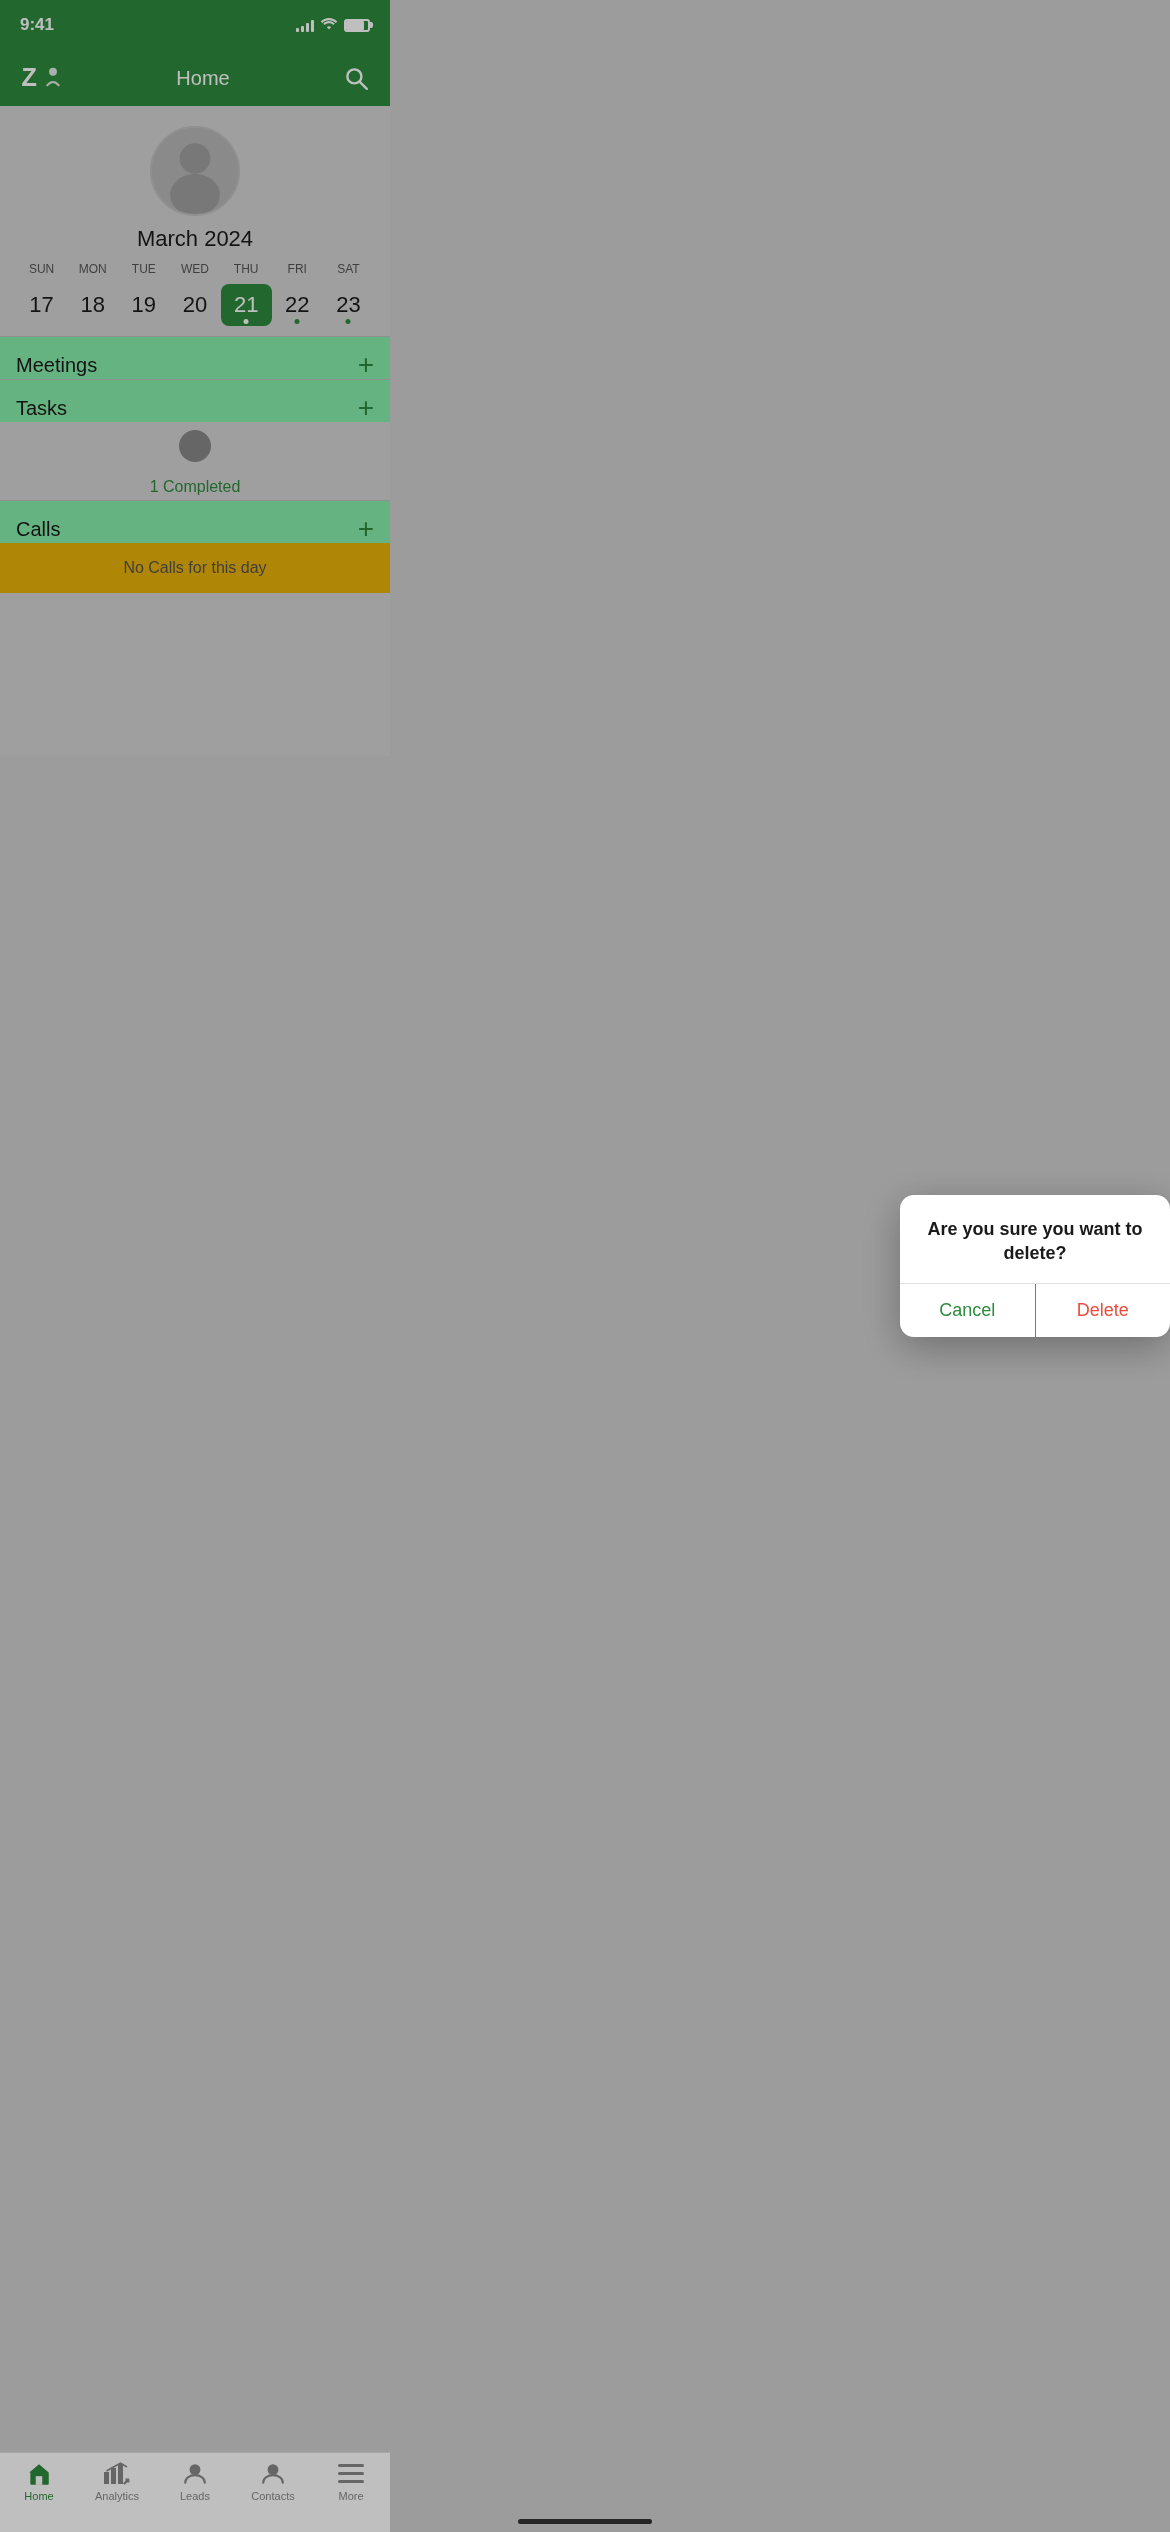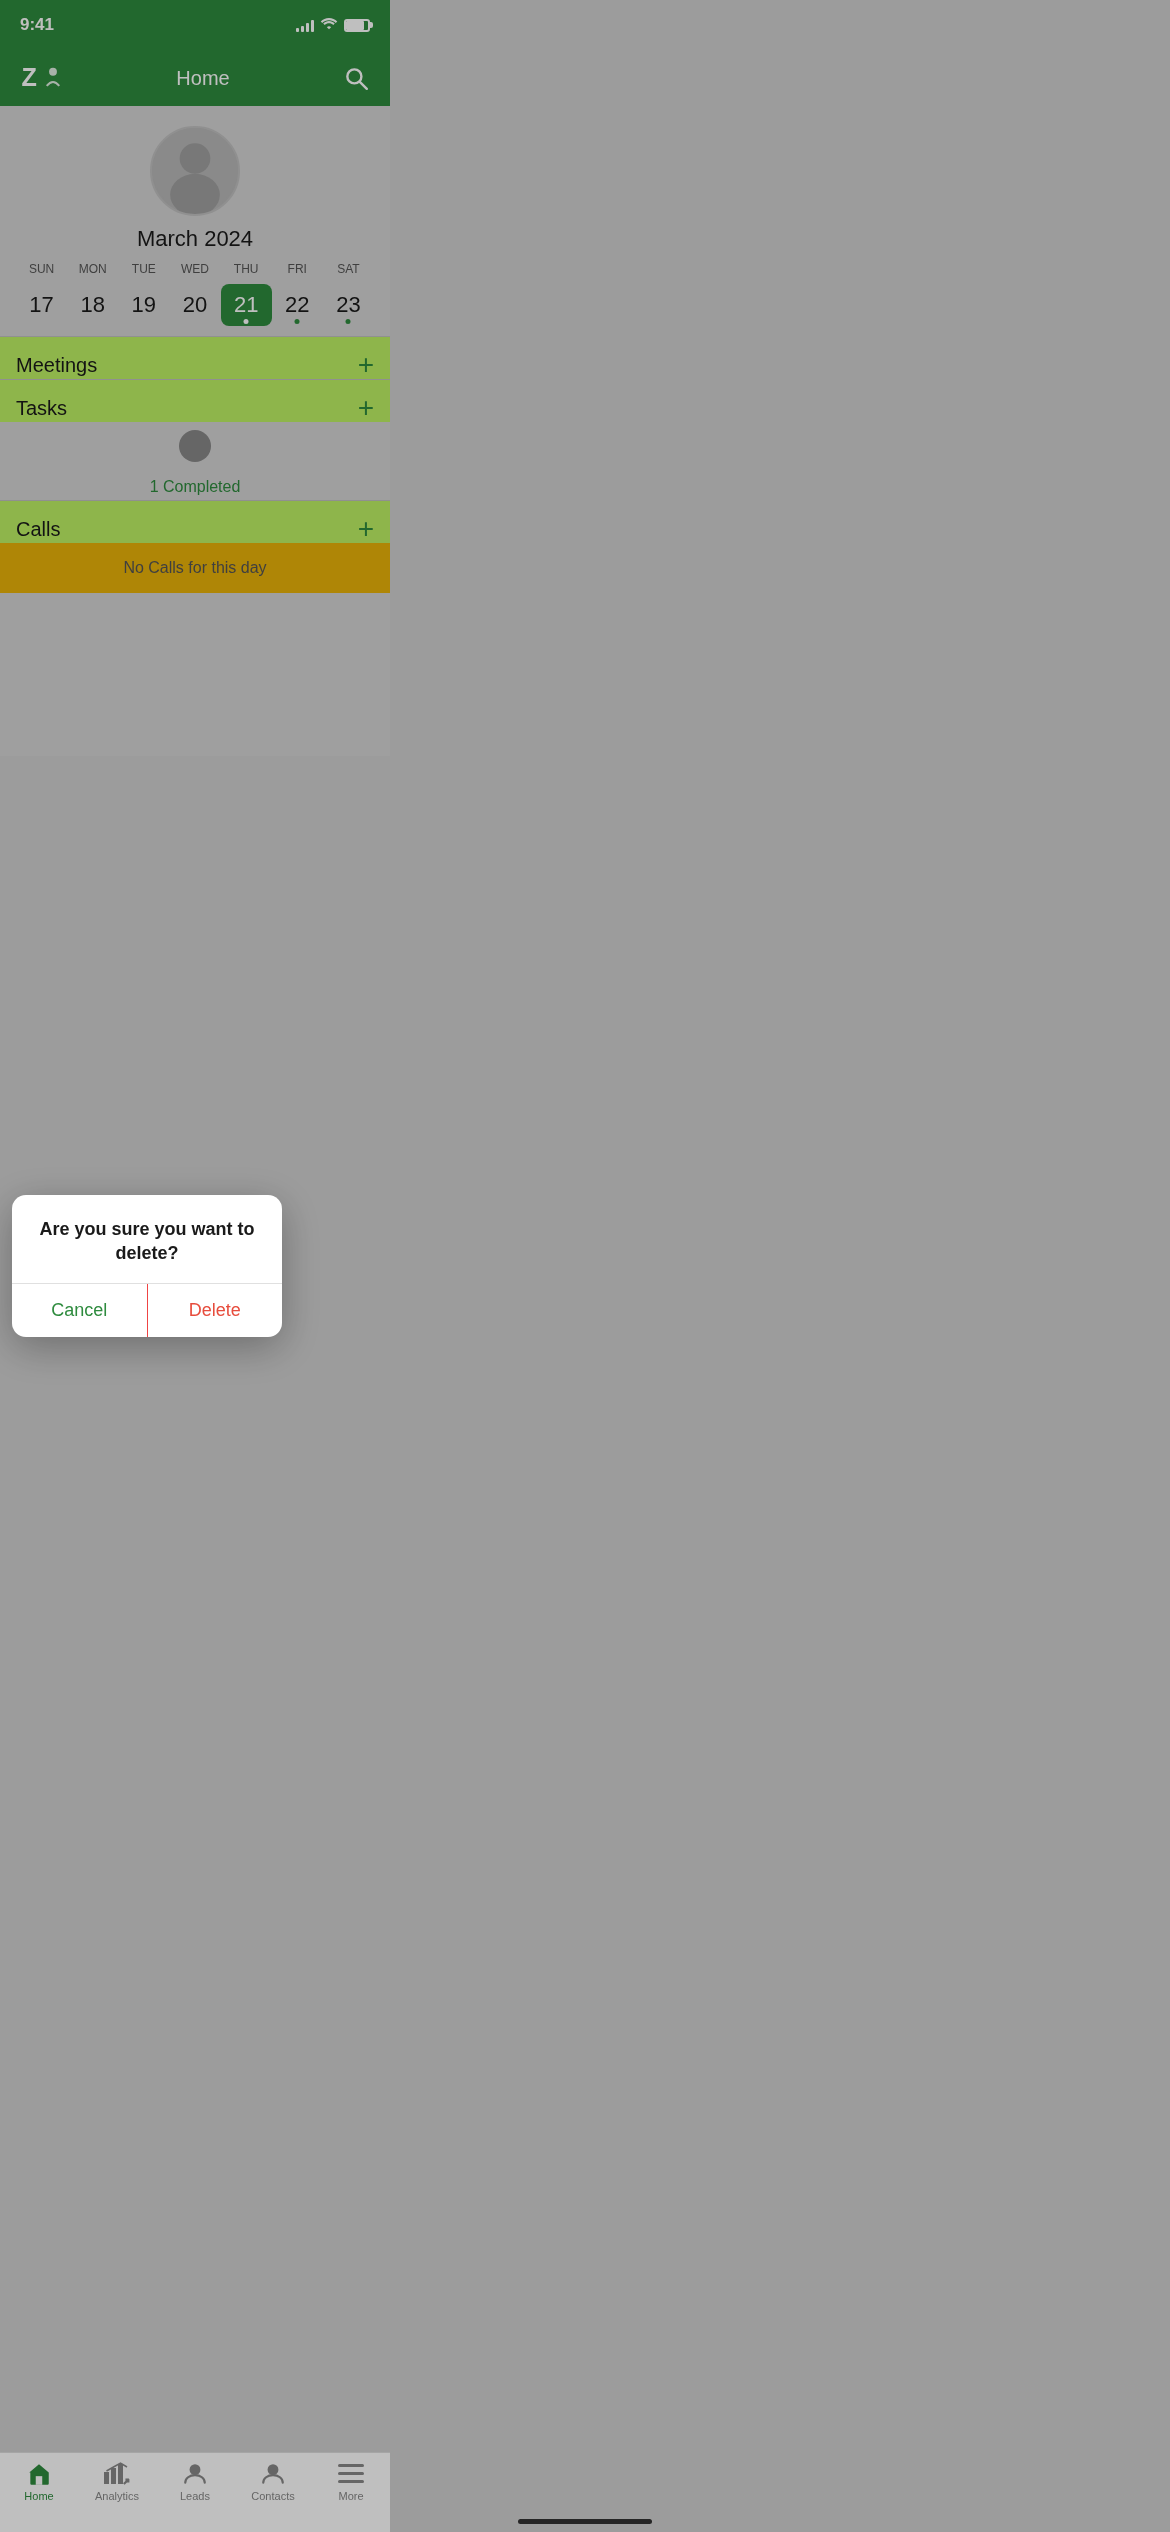--- a/index.html
+++ b/index.html
@@ -174,21 +174,21 @@
       bottom: 2px;
       left: 50%;
       transform: translateX(-50%);
     }
     .calendar-day.active .dot {
       background: white;
     }
 
     
     .section-header {
-      background: #bef264;
+      background: #86efac;
       display: flex;
       align-items: center;
       justify-content: space-between;
       padding: 14px 16px 0;
       border-top: 1px solid #c0c0c0;
     }
     .section-title {
       font-size: 20px;
       font-weight: 500;
       color: #1a1a1a;
@@ -244,21 +244,21 @@
     
     .dialog-overlay {
       position: fixed;
       top: 0;
       left: 0;
       right: 0;
       bottom: 0;
       background: rgba(0,0,0,0.25);
       display: flex;
       align-items: center;
-      justify-content: flex-start;
+      justify-content: flex-end;
       z-index: 100;
       padding-left: 12px;
     }
     .dialog-box {
       background: white;
       border-radius: 14px;
       width: 270px;
       overflow: hidden;
       box-shadow: 0 10px 40px rgba(0,0,0,0.3);
     }

